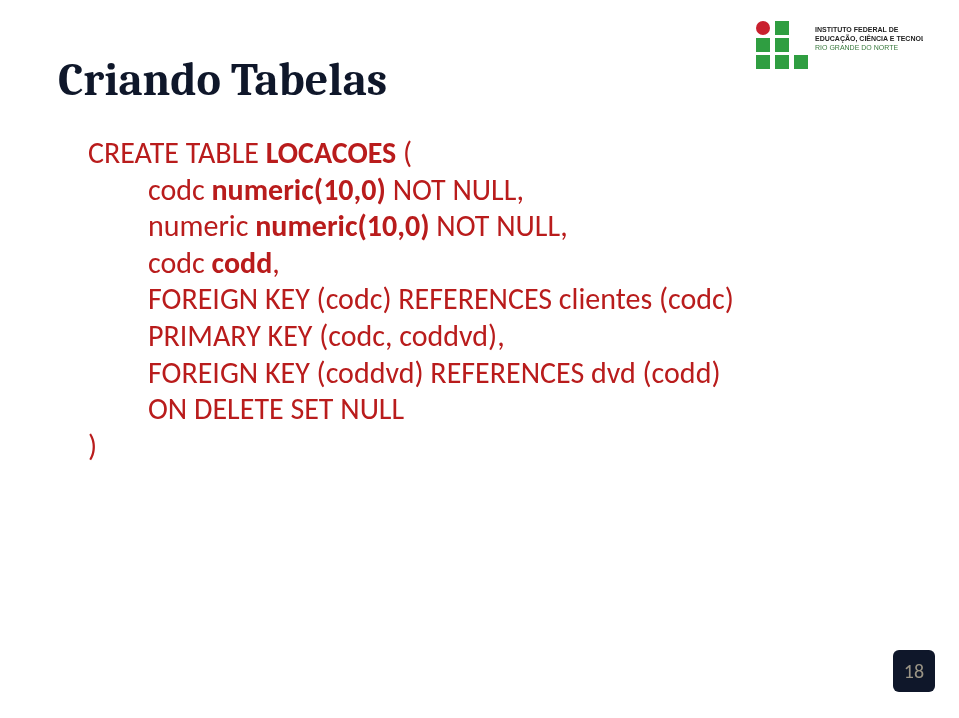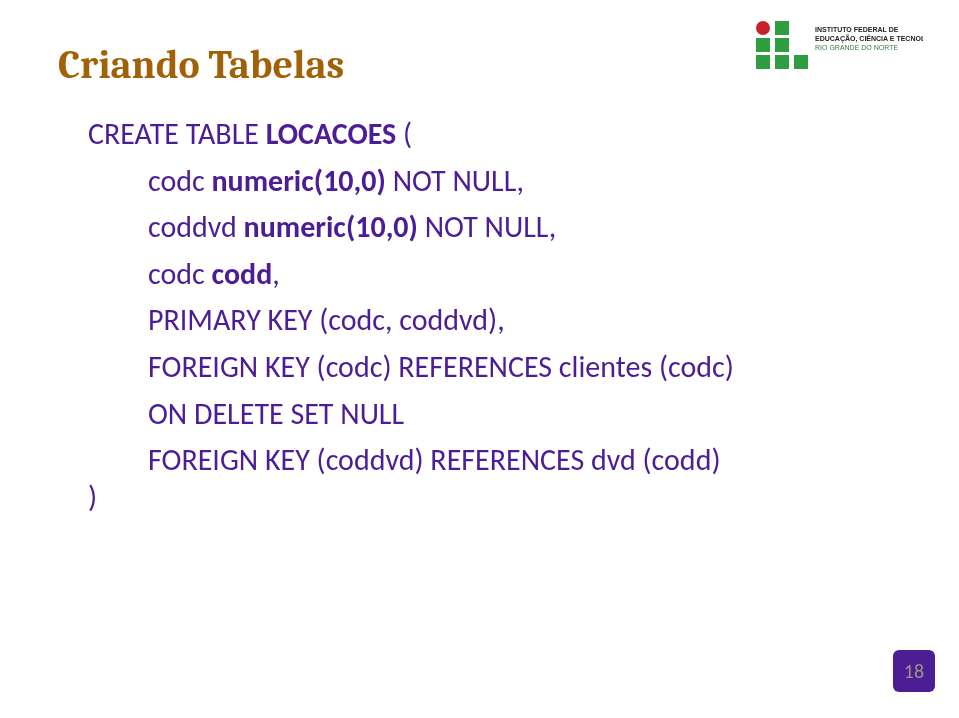--- a/index.html
+++ b/index.html
@@ -14,55 +14,54 @@
     position: relative;
   }
   .slide {
     width: 959px;
     height: 718px;
     position: relative;
     box-sizing: border-box;
     padding: 34px 58px 0 58px;
   }
   .title {
-    font-size: 40px;
+    font-size: 46px;
     font-weight: 700;
-    color: #a16207;
-    margin-top: 8px;
+    color: #0f172a;
+    margin-top: 20px;
     margin-bottom: 28px;
     letter-spacing: 0px;
   }
   .code-block {
     font-family: Calibri, Arial, sans-serif;
     font-size: 30px;
     line-height: 1.22;
-    color: #4c1d95;
+    color: #b91c1c;
     margin-left: 30px;
   }
   .code-block .bold {
     font-weight: 700;
   }
   .indent {
     padding-left: 60px;
-    margin-top: 10px;
   }
   .logo {
     position: absolute;
     top: 18px;
     right: 36px;
     width: 170px;
     height: 54px;
   }
   .page-num-box {
     position: absolute;
     right: 24px;
     bottom: 26px;
     width: 42px;
     height: 42px;
-    background: #4c1d95;
+    background: #0f172a;
     border-radius: 6px;
     display: flex;
     align-items: center;
     justify-content: center;
   }
   .page-num {
     font-family: Calibri, Arial, sans-serif;
     font-size: 20px;
     color: #9a9485;
   }
@@ -93,29 +92,29 @@
   <h1 class="title">Criando Tabelas</h1>
 
   <div class="code-block">
     <div>
       <span>CREATE TABLE </span><span class="bold">LOCACOES</span><span> (</span>
     </div>
     <div class="indent">
       <span>codc </span><span class="bold">numeric(10,0)</span><span> NOT NULL,</span>
     </div>
     <div class="indent">
-      <span>coddvd </span><span class="bold">numeric(10,0)</span><span> NOT NULL,</span>
+      <span>numeric </span><span class="bold">numeric(10,0)</span><span> NOT NULL,</span>
     </div>
     <div class="indent">
       <span>codc </span><span class="bold">codd</span><span>,</span>
     </div>
+    <div class="indent">FOREIGN KEY (codc) REFERENCES clientes (codc)</div>
     <div class="indent">PRIMARY KEY (codc, coddvd),</div>
-    <div class="indent">FOREIGN KEY (codc) REFERENCES clientes (codc)</div>
+    <div class="indent">FOREIGN KEY (coddvd) REFERENCES dvd (codd)</div>
     <div class="indent">ON DELETE SET NULL</div>
-    <div class="indent">FOREIGN KEY (coddvd) REFERENCES dvd (codd)</div>
     <div>)</div>
   </div>
 
   <div class="page-num-box">
     <span class="page-num">18</span>
   </div>
 
 </div>
 
 </body></html>

